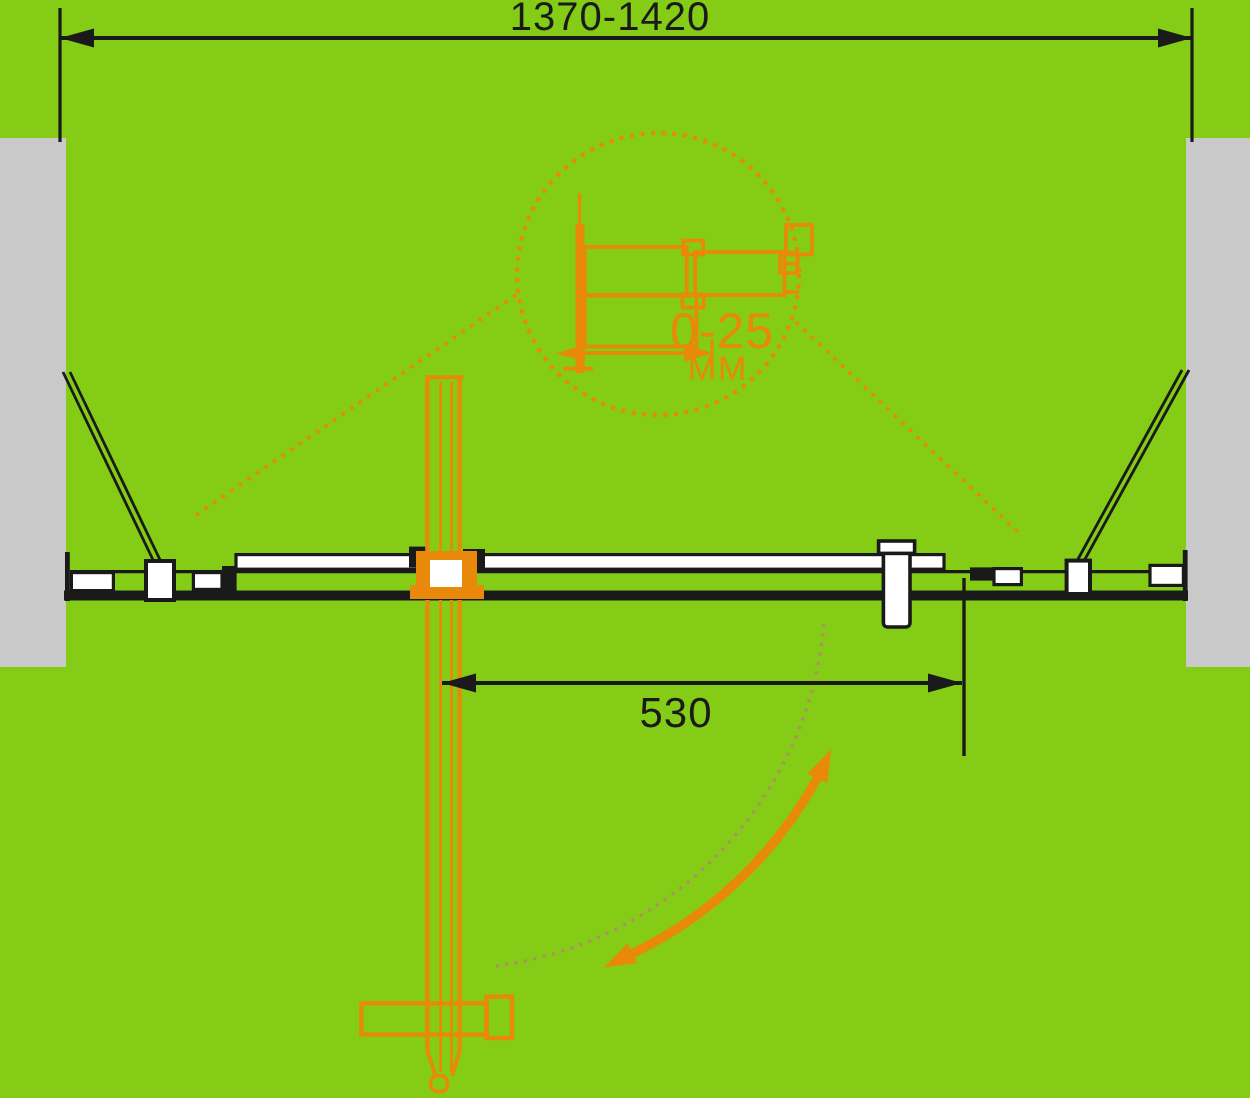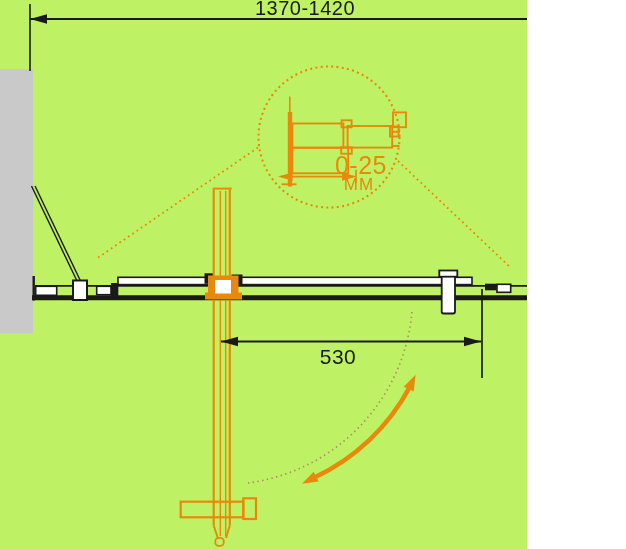--- a/index.html
+++ b/index.html
@@ -1,19 +1,19 @@
 <!DOCTYPE html>
 <html><head>
 <meta charset="utf-8">
 <style>
   html,body{margin:0;padding:0;background:#fff;}
   .stage{
     position:relative;
-    width:527px;height:549px;
-    background:#bef264;
+    width:625px;height:549px;
+    background:#84cc16;
     font-family:"Liberation Sans",sans-serif;
     overflow:hidden;
   }
   svg text{
     font-family:"Liberation Sans",sans-serif;
   }
   .dim-text{letter-spacing:.5px;}
 </style>
 </head>
 <body>

